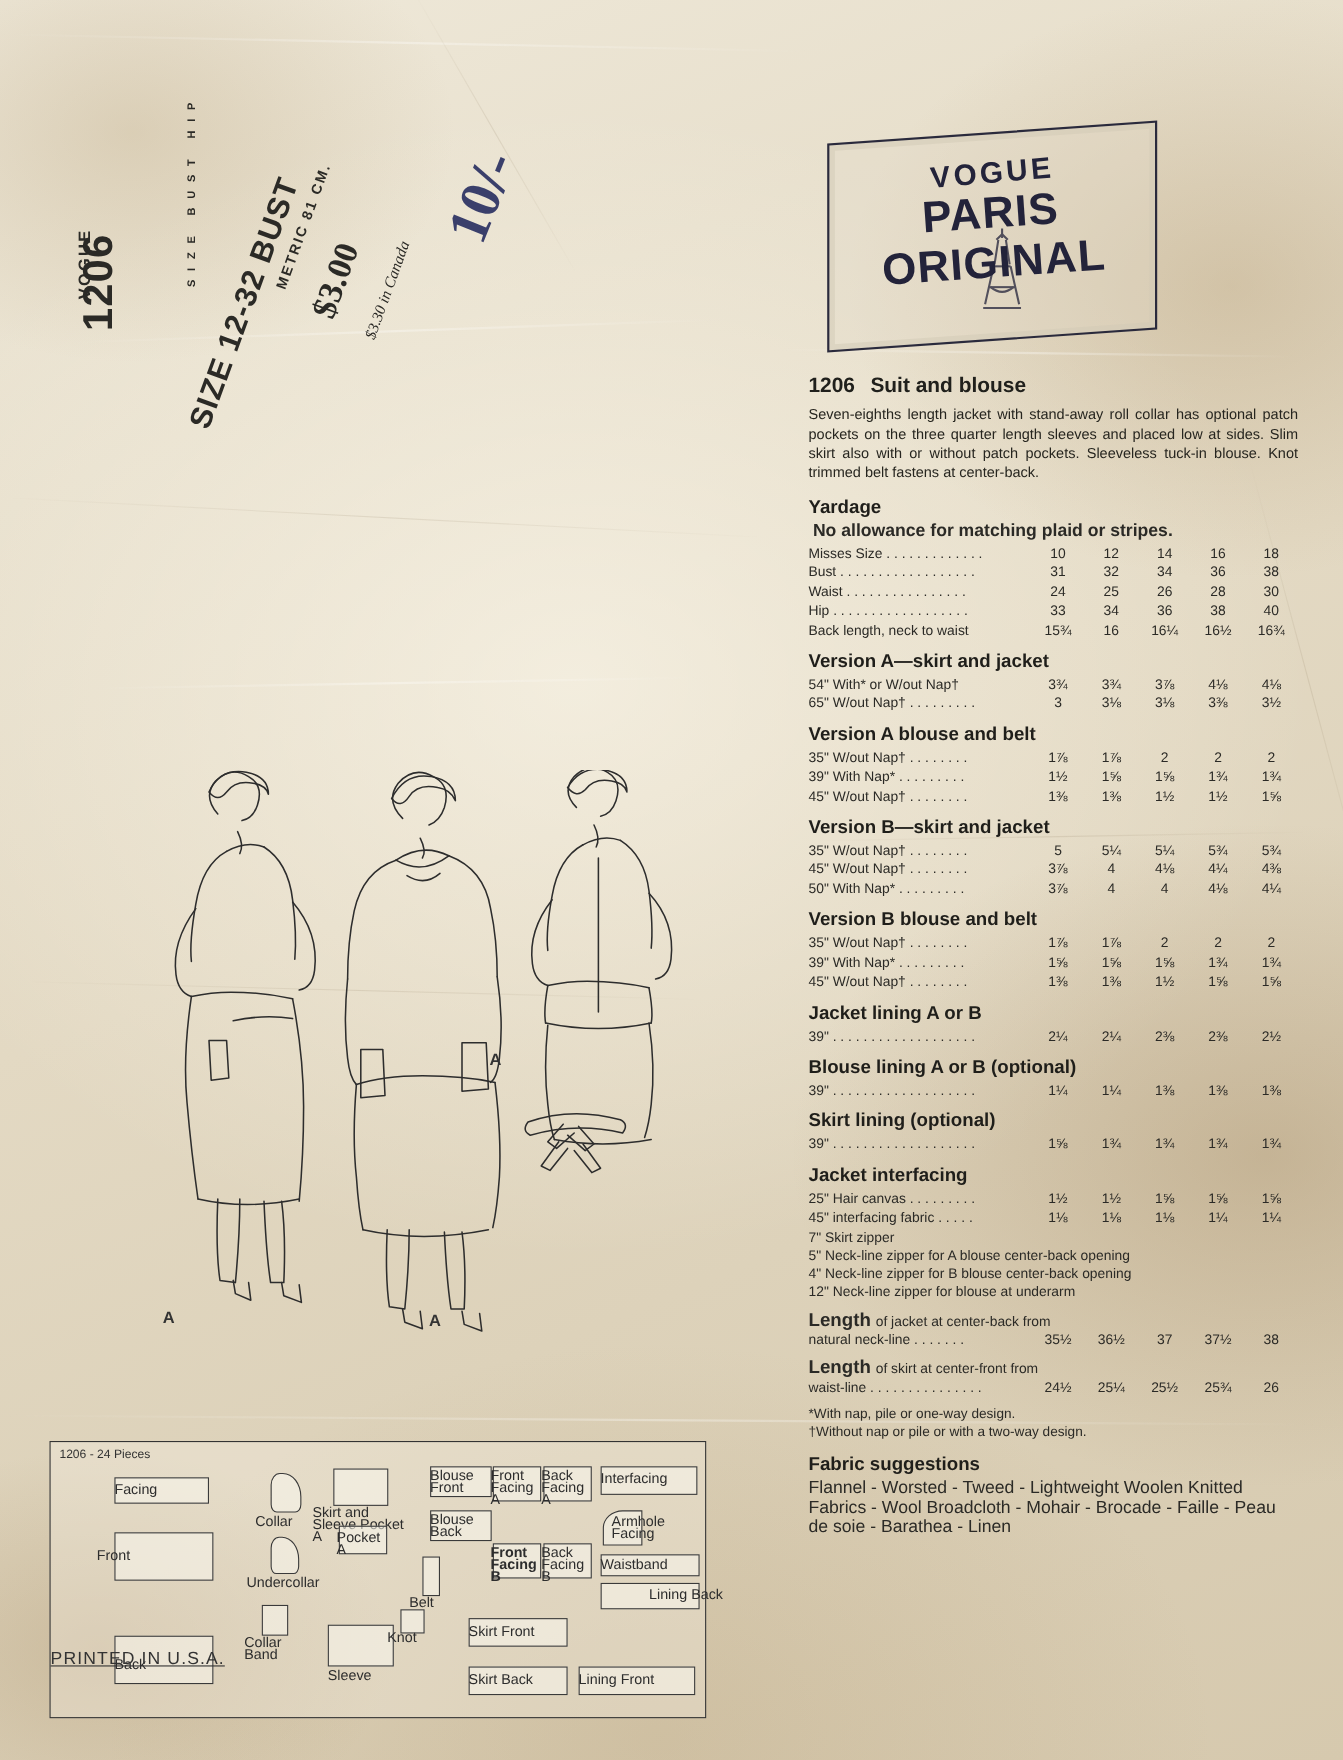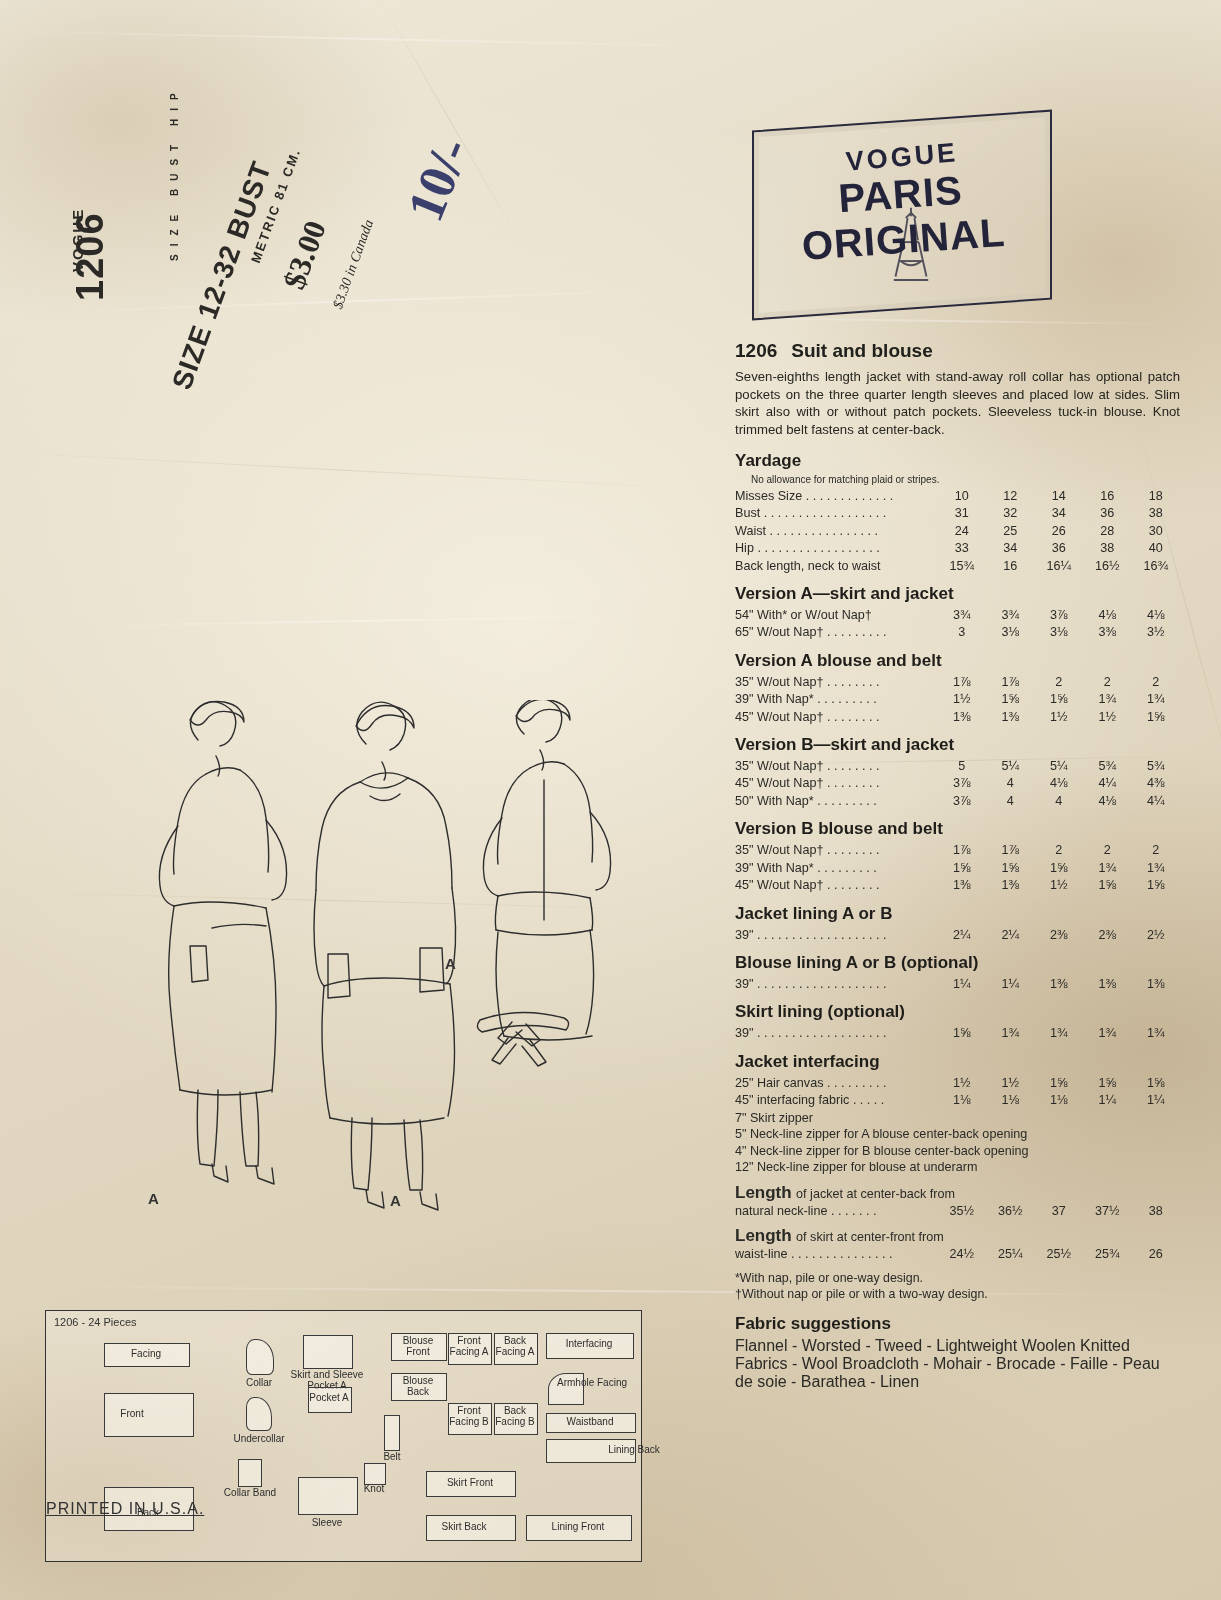--- a/index.html
+++ b/index.html
@@ -63,30 +63,30 @@
   #figures{position:absolute;left:120px;top:700px;width:520px;height:530px;}
   .figlabel{position:absolute;font-size:15px;font-weight:700;color:#333;}
 
   
   #pieces{
     position:absolute;left:45px;top:1310px;width:595px;height:250px;
     border:1.5px solid #333;background:rgba(246,242,230,.35);
   }
   #pieces .ptitle{position:absolute;left:8px;top:5px;font-size:11px;color:#333;}
   .pc{position:absolute;border:1px solid #3a3a3a;background:rgba(250,247,238,.55);}
-  .pclab{position:absolute;font-size:10px;color:#2d2d2d;line-height:11px;text-align:center;}
+  .pclab{position:absolute;font-size:13px;color:#2d2d2d;line-height:11px;}
   #printed{position:absolute;left:46px;top:1500px;font-size:16px;letter-spacing:1px;color:#333;text-decoration:underline;}
 
   
   #right{position:absolute;left:735px;top:340px;width:445px;}
   .h-title{font-size:19px;font-weight:700;color:#20201c;margin:0 0 6px 0;}
   .h-title .num{margin-right:14px;}
   .desc{font-size:13.2px;line-height:17.5px;color:#26251f;margin-bottom:13px;text-align:justify;}
   h2.sec{font-size:17px;font-weight:700;margin:9px 0 3px 0;color:#1f1e1a;}
-  .note{font-size:10px;margin:0 0 3px 16px;}
+  .note{font-size:16px;margin:0 0 3px 4px;font-weight:bold;}
   table.yd{border-collapse:collapse;font-size:12.6px;width:100%;}
   table.yd td{padding:0 0 1px 0;line-height:16.4px;white-space:nowrap;}
   table.yd td.lab{width:188px;}
   table.yd td.v{width:45px;text-align:center;}
   .zip{font-size:12.6px;line-height:16.6px;}
   .len{font-size:12.6px;line-height:16.6px;}
   .sec-inline{font-size:17px;font-weight:700;}
   .width-blk{font-size:12.6px;line-height:16.6px;margin-top:7px;}
   .foot{font-size:12.4px;line-height:16.2px;margin-top:6px;}
   .fabric{font-size:16px;line-height:18px;margin-top:2px;}
@@ -238,21 +238,21 @@
     <div class="pc" style="left:58px;top:82px;width:88px;height:42px;"></div>
     <div class="pclab" style="left:42px;top:97px;width:88px;">Front</div>
 
     <div class="pc" style="left:345px;top:62px;width:54px;height:26px;"></div>
     <div class="pclab" style="left:345px;top:64px;width:54px;">Blouse Back</div>
 
     <div class="pc" style="left:262px;top:76px;width:42px;height:24px;"></div>
     <div class="pclab" style="left:260px;top:81px;width:46px;">Pocket A</div>
 
     <div class="pc" style="left:402px;top:92px;width:42px;height:30px;"></div>
-    <div class="pclab" style="left:400px;top:94px;width:46px;">Front Facing B</div>
+    <div class="pclab" style="left:400px;top:94px;width:46px;font-weight:bold;">Front Facing B</div>
 
     <div class="pc" style="left:448px;top:92px;width:42px;height:30px;"></div>
     <div class="pclab" style="left:446px;top:94px;width:46px;">Back Facing B</div>
 
     <div class="pc" style="left:502px;top:62px;width:34px;height:30px;border-radius:50% 0 0 0;"></div>
     <div class="pclab" style="left:510px;top:66px;width:72px;">Armhole Facing</div>
 
     <div class="pc" style="left:200px;top:86px;width:24px;height:32px;border-radius:30% 60% 20% 20%;"></div>
     <div class="pclab" style="left:178px;top:122px;width:70px;">Undercollar</div>
 

